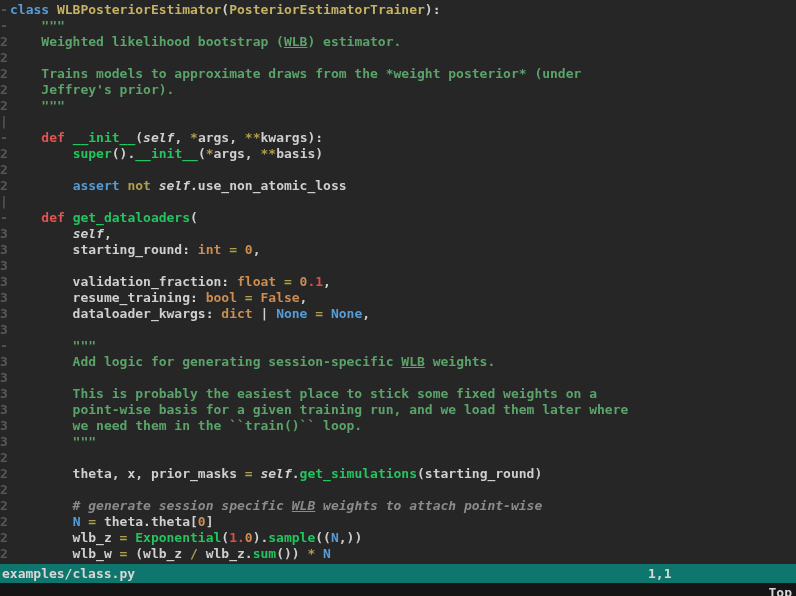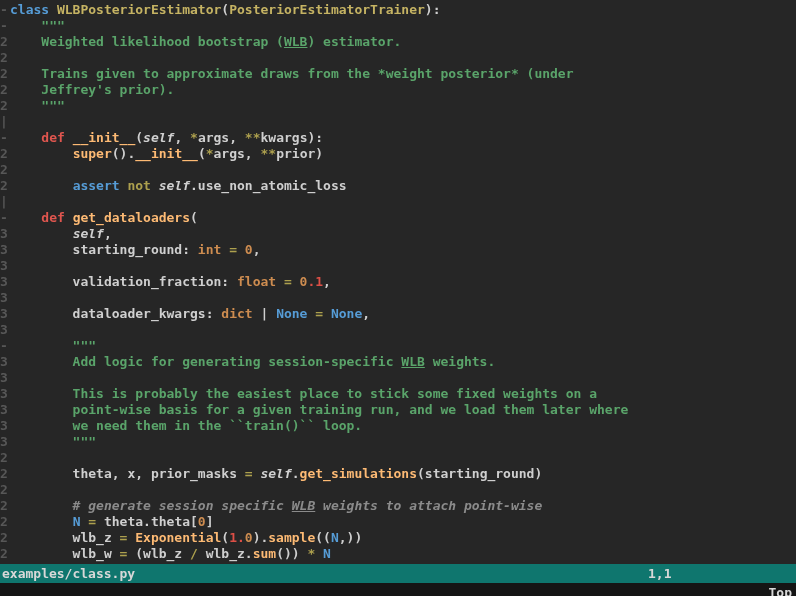--- a/index.html
+++ b/index.html
@@ -29,21 +29,21 @@
   .gutter {
     width: 10px;
     flex: 0 0 10px;
     color: #575757;
     white-space: pre;
   }
   .code { white-space: pre; }
   
   .tk-pl   { color: #cfcfcf; }
   .tk-kw   { color: #569cd6; }
-  .tk-fn   { color: #fdba74; }
+  .tk-fn   { color: #22c55e; }
   .tk-def  { color: #e0564f; }
   .tk-cls  { color: #c5b363; }
   .tk-type { color: #cd8c50; text-align: right; }
   .tk-num  { color: #cd8c50; }
   .tk-numr { color: #dd4f46; }
   .tk-op   { color: #ada04e; }
   .tk-str  { color: #5aa46a; }
   .tk-stru { color: #5aa46a; text-decoration: underline; }
   .tk-com  { color: #8b8b8b; font-style: italic; }
   .tk-comu { color: #8b8b8b; font-style: italic; text-decoration: underline; }
@@ -67,35 +67,35 @@
 </style>
 </head>
 <body>
 
 <div id="screen">
   <div id="editor-area">
       <div class="line"><span class="gutter">-</span><span class="code"><span class="tk-kw">class</span><span class="tk-pl"> </span><span class="tk-cls">WLBPosteriorEstimator</span><span class="tk-pl">(</span><span class="tk-cls">PosteriorEstimatorTrainer</span><span class="tk-pl">):</span></span></div>
       <div class="line"><span class="gutter">-</span><span class="code"><span class="tk-str">    """</span></span></div>
       <div class="line"><span class="gutter">2</span><span class="code"><span class="tk-str">    Weighted likelihood bootstrap (</span><span class="tk-stru">WLB</span><span class="tk-str">) estimator.</span></span></div>
       <div class="line"><span class="gutter">2</span><span class="code"></span></div>
-      <div class="line"><span class="gutter">2</span><span class="code"><span class="tk-str">    Trains given to approximate draws from the *weight posterior* (under</span></span></div>
+      <div class="line"><span class="gutter">2</span><span class="code"><span class="tk-str">    Trains models to approximate draws from the *weight posterior* (under</span></span></div>
       <div class="line"><span class="gutter">2</span><span class="code"><span class="tk-str">    Jeffrey's prior).</span></span></div>
       <div class="line"><span class="gutter">2</span><span class="code"><span class="tk-str">    """</span></span></div>
       <div class="line"><span class="gutter">|</span><span class="code"></span></div>
       <div class="line"><span class="gutter">-</span><span class="code"><span class="tk-pl">    </span><span class="tk-def">def</span><span class="tk-pl"> </span><span class="tk-fn">__init__</span><span class="tk-pl">(</span><span class="tk-self">self</span><span class="tk-pl">, </span><span class="tk-op">*</span><span class="tk-pl">args, </span><span class="tk-op">**</span><span class="tk-pl">kwargs):</span></span></div>
-      <div class="line"><span class="gutter">2</span><span class="code"><span class="tk-pl">        </span><span class="tk-fn">super</span><span class="tk-pl">().</span><span class="tk-fn">__init__</span><span class="tk-pl">(</span><span class="tk-op">*</span><span class="tk-pl">args, </span><span class="tk-op">**</span><span class="tk-pl">prior)</span></span></div>
+      <div class="line"><span class="gutter">2</span><span class="code"><span class="tk-pl">        </span><span class="tk-fn">super</span><span class="tk-pl">().</span><span class="tk-fn">__init__</span><span class="tk-pl">(</span><span class="tk-op">*</span><span class="tk-pl">args, </span><span class="tk-op">**</span><span class="tk-pl">basis)</span></span></div>
       <div class="line"><span class="gutter">2</span><span class="code"></span></div>
       <div class="line"><span class="gutter">2</span><span class="code"><span class="tk-pl">        </span><span class="tk-kw">assert</span><span class="tk-pl"> </span><span class="tk-op">not</span><span class="tk-pl"> </span><span class="tk-self">self</span><span class="tk-pl">.use_non_atomic_loss</span></span></div>
       <div class="line"><span class="gutter">|</span><span class="code"></span></div>
       <div class="line"><span class="gutter">-</span><span class="code"><span class="tk-pl">    </span><span class="tk-def">def</span><span class="tk-pl"> </span><span class="tk-fn">get_dataloaders</span><span class="tk-pl">(</span></span></div>
       <div class="line"><span class="gutter">3</span><span class="code"><span class="tk-pl">        </span><span class="tk-self">self</span><span class="tk-pl">,</span></span></div>
       <div class="line"><span class="gutter">3</span><span class="code"><span class="tk-pl">        starting_round: </span><span class="tk-type">int</span><span class="tk-pl"> </span><span class="tk-op">=</span><span class="tk-pl"> </span><span class="tk-num">0</span><span class="tk-pl">,</span></span></div>
       <div class="line"><span class="gutter">3</span></div>
       <div class="line"><span class="gutter">3</span><span class="code"><span class="tk-pl">        validation_fraction: </span><span class="tk-type">float</span><span class="tk-pl"> </span><span class="tk-op">=</span><span class="tk-pl"> </span><span class="tk-num">0</span><span class="tk-numr">.1</span><span class="tk-pl">,</span></span></div>
-      <div class="line"><span class="gutter">3</span></div>
+      <div class="line"><span class="gutter">3</span><span class="code"><span class="tk-pl">        resume_training: </span><span class="tk-type">bool</span><span class="tk-pl"> </span><span class="tk-op">=</span><span class="tk-pl"> </span><span class="tk-num">False</span><span class="tk-pl">,</span></span></div>
       <div class="line"><span class="gutter">3</span><span class="code"><span class="tk-pl">        dataloader_kwargs: </span><span class="tk-type">dict</span><span class="tk-pl"> | </span><span class="tk-kw">None</span><span class="tk-pl"> </span><span class="tk-op">=</span><span class="tk-pl"> </span><span class="tk-kw">None</span><span class="tk-pl">,</span></span></div>
       <div class="line"><span class="gutter">3</span></div>
       <div class="line"><span class="gutter">-</span><span class="code"><span class="tk-str">        """</span></span></div>
       <div class="line"><span class="gutter">3</span><span class="code"><span class="tk-str">        Add logic for generating session-specific </span><span class="tk-stru">WLB</span><span class="tk-str"> weights.</span></span></div>
       <div class="line"><span class="gutter">3</span><span class="code"></span></div>
       <div class="line"><span class="gutter">3</span><span class="code"><span class="tk-str">        This is probably the easiest place to stick some fixed weights on a</span></span></div>
       <div class="line"><span class="gutter">3</span><span class="code"><span class="tk-str">        point-wise basis for a given training run, and we load them later where</span></span></div>
       <div class="line"><span class="gutter">3</span><span class="code"><span class="tk-str">        we need them in the ``train()`` loop.</span></span></div>
       <div class="line"><span class="gutter">3</span><span class="code"><span class="tk-str">        """</span></span></div>
       <div class="line"><span class="gutter">2</span><span class="code"></span></div>

